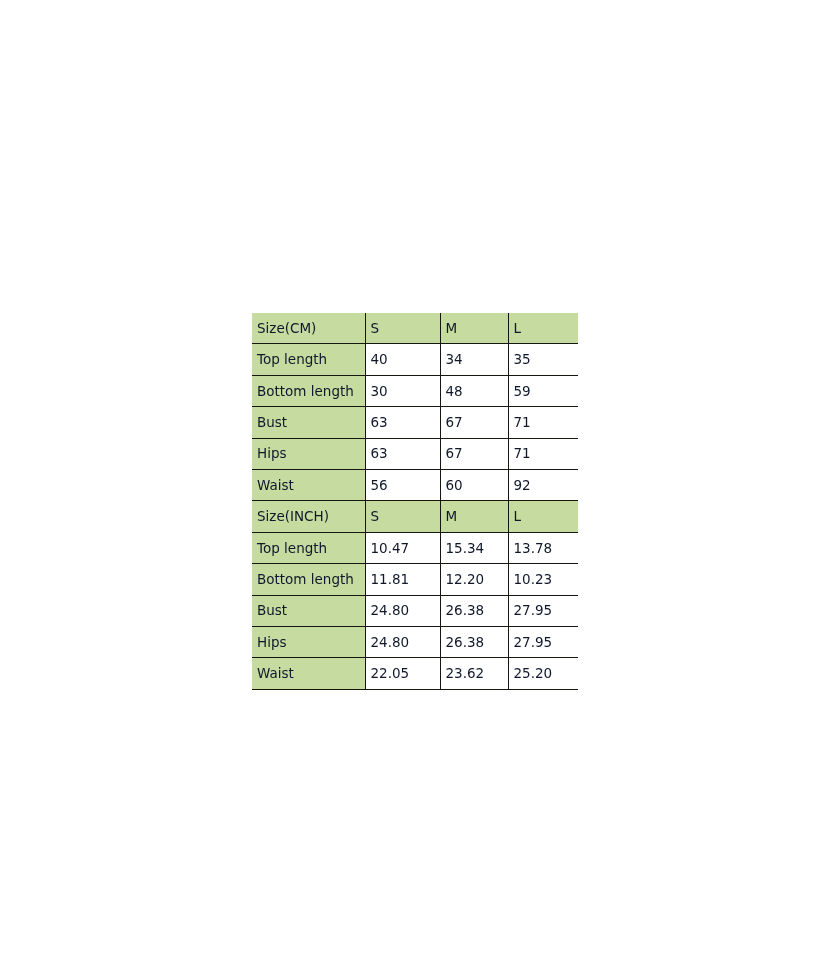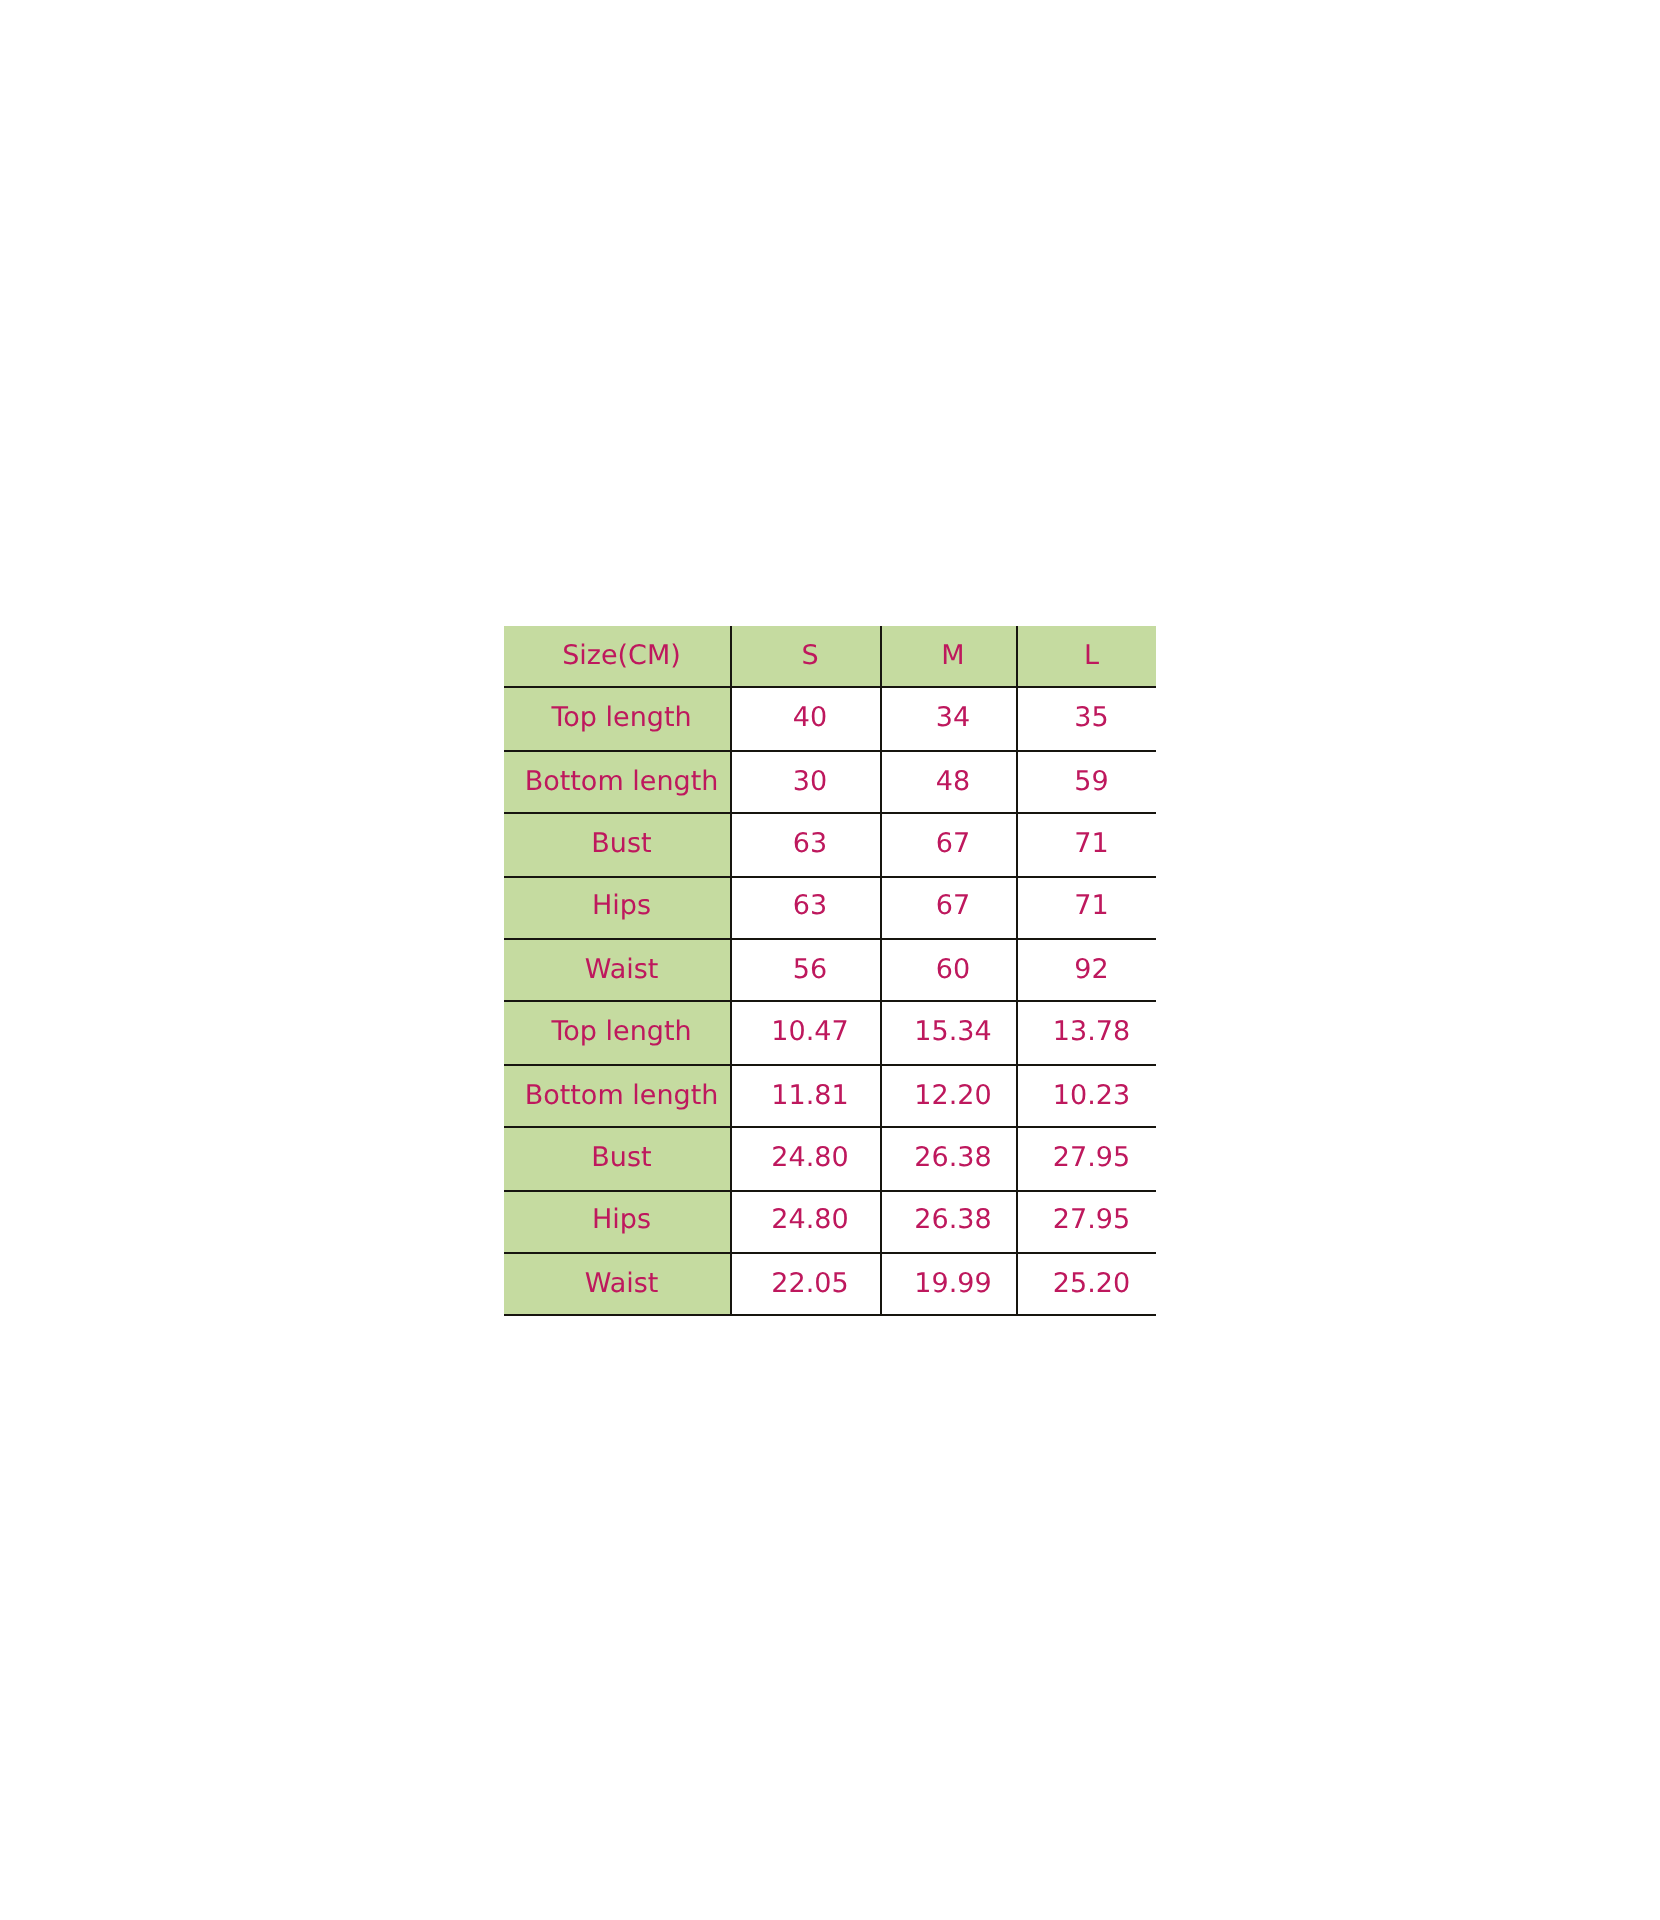--- a/index.html
+++ b/index.html
@@ -16,22 +16,21 @@
   }
 
   #size-chart {
     position: absolute;
     left: 252px;
     top: 313px;
     width: 326px;
     border-collapse: collapse;
     table-layout: fixed;
     font-size: 13.5px;
-    color: #be185d;
-    text-align: center;
+    color: #0f172a;
   }
 
   #size-chart col.c-label { width: 113px; }
   #size-chart col.c-s     { width: 75px; }
   #size-chart col.c-m     { width: 68px; }
   #size-chart col.c-l     { width: 70px; }
 
   #size-chart tr {
     height: 30.4px;
   }
@@ -120,20 +119,26 @@
       <td>71</td>
     </tr>
 
     <tr>
       <td class="row-label">Waist</td>
       <td>56</td>
       <td>60</td>
       <td>92</td>
     </tr>
 
+    <tr class="section-head">
+      <td>Size(INCH)</td>
+      <td>S</td>
+      <td>M</td>
+      <td>L</td>
+    </tr>
 
     <tr>
       <td class="row-label">Top length</td>
       <td>10.47</td>
       <td>15.34</td>
       <td>13.78</td>
     </tr>
 
     <tr>
       <td class="row-label">Bottom length</td>
@@ -152,18 +157,18 @@
     <tr>
       <td class="row-label">Hips</td>
       <td>24.80</td>
       <td>26.38</td>
       <td>27.95</td>
     </tr>
 
     <tr class="last">
       <td class="row-label">Waist</td>
       <td>22.05</td>
-      <td>19.99</td>
+      <td>23.62</td>
       <td>25.20</td>
     </tr>
 
   </tbody>
 </table>
 
 </body></html>

